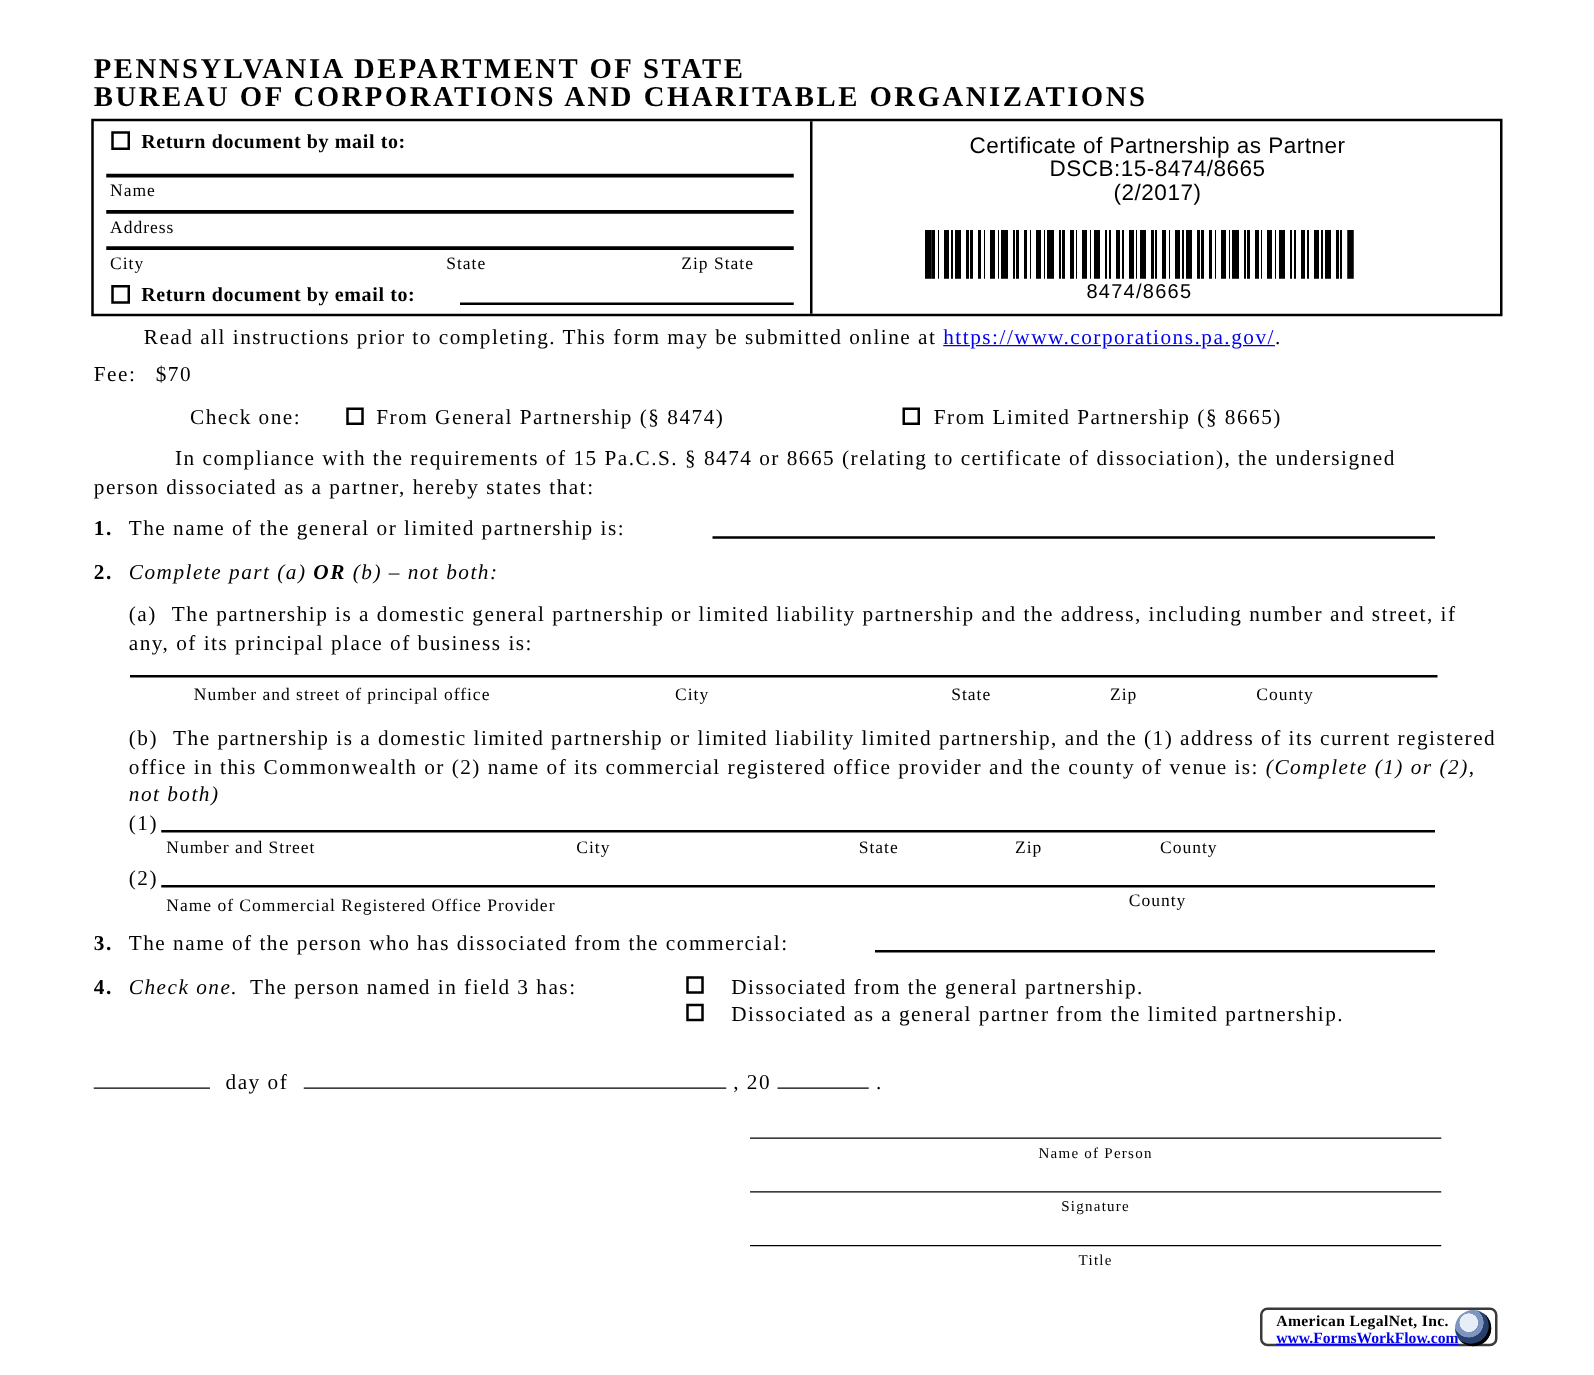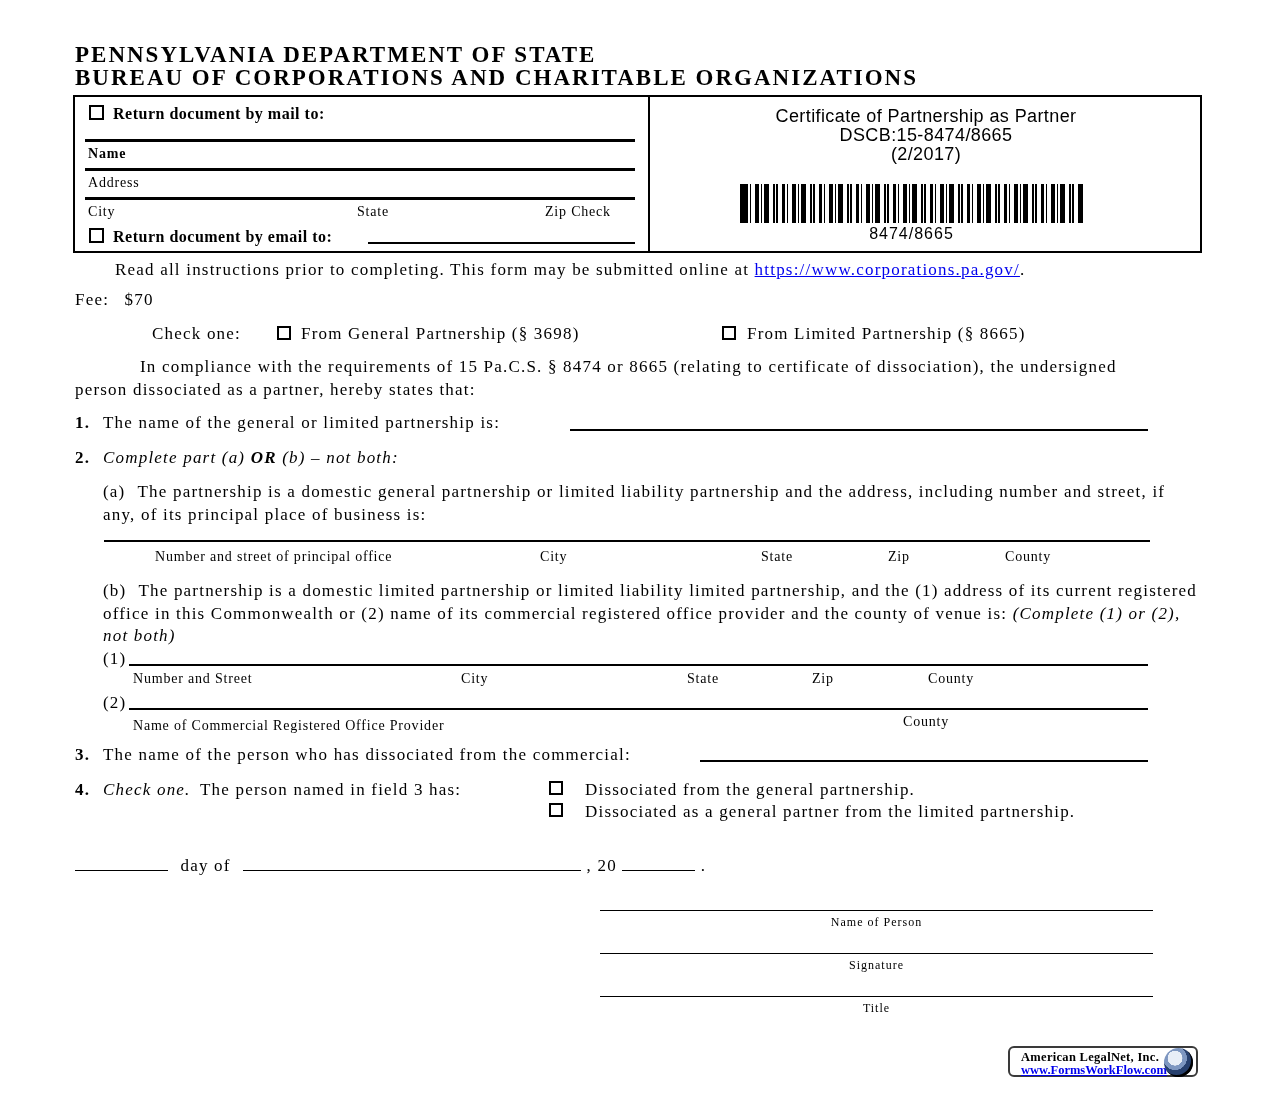--- a/index.html
+++ b/index.html
@@ -58,29 +58,29 @@
     <div>BUREAU OF CORPORATIONS AND CHARITABLE ORGANIZATIONS</div>
   </div>
 
   <div class="abs topbox" style="left:73px; top:95px; width:1129px; height:158px;">
 
     <div class="leftcell">
       <span class="cb sm abs" style="left:14px; top:8px;"></span>
       <span class="abs boxlabel" style="left:38px; top:8px;">Return document by mail to:</span>
 
       <div class="abs thick-line" style="left:10px; top:31px; width:550px; height:14px;"></div>
-      <span class="abs small-label" style="left:13px; top:49px;font-weight:bold;">Name</span>
+      <span class="abs small-label" style="left:13px; top:49px;">Name</span>
 
       <div class="abs thick-line" style="left:10px; top:61px; width:550px; height:13px;"></div>
       <span class="abs small-label" style="left:13px; top:78px;">Address</span>
 
       <div class="abs thick-line" style="left:10px; top:90px; width:550px; height:13px;"></div>
       <span class="abs small-label" style="left:13px; top:107px;">City</span>
       <span class="abs small-label" style="left:282px; top:107px;">State</span>
-      <span class="abs small-label" style="left:470px; top:107px;">Zip Check</span>
+      <span class="abs small-label" style="left:470px; top:107px;">Zip State</span>
 
       <span class="cb sm abs" style="left:14px; top:131px;"></span>
       <span class="abs boxlabel" style="left:38px; top:131px;">Return document by email to:</span>
       <div class="abs fill-line" style="left:293px; top:133px; width:267px; height:14px;"></div>
     </div>
 
     <div class="rightcell">
       <div class="cert-title" style="margin-top:10px;">Certificate of Partnership as Partner</div>
       <div class="cert-title">DSCB:15-8474/8665</div>
       <div class="cert-title">(2/2017)</div>
@@ -93,21 +93,21 @@
     <span>Read all instructions prior to completing. This form may be submitted online at </span><span class="link">https://www.corporations.pa.gov/</span><span>.</span>
   </div>
 
   <div class="abs body-text" style="left:75px; top:289px;">
     <span>Fee:</span>
     <span style="margin-left:10px;">$70</span>
   </div>
 
   <span class="abs body-text" style="left:152px; top:323px;">Check one:</span>
   <span class="cb abs" style="left:277px; top:326px;"></span>
-  <span class="abs body-text" style="left:301px; top:323px;">From General Partnership (§ 3698)</span>
+  <span class="abs body-text" style="left:301px; top:323px;">From General Partnership (§ 8474)</span>
   <span class="cb abs" style="left:722px; top:326px;"></span>
   <span class="abs body-text" style="left:747px; top:323px;">From Limited Partnership (§ 8665)</span>
 
   <p class="abs body-text" style="left:75px; top:356px; width:1073px; text-indent:65px;">In compliance with the requirements of 15 Pa.C.S. § 8474 or 8665 (relating to certificate of dissociation), the undersigned person dissociated as a partner, hereby states that:</p>
 
   <span class="abs body-text bold" style="left:75px; top:412px;">1.</span>
   <span class="abs body-text" style="left:103px; top:412px;">The name of the general or limited partnership is:</span>
   <div class="abs fill-line" style="left:570px; top:414px; width:578px; height:17px;"></div>
 
   <span class="abs body-text bold" style="left:75px; top:447px;">2.</span>

